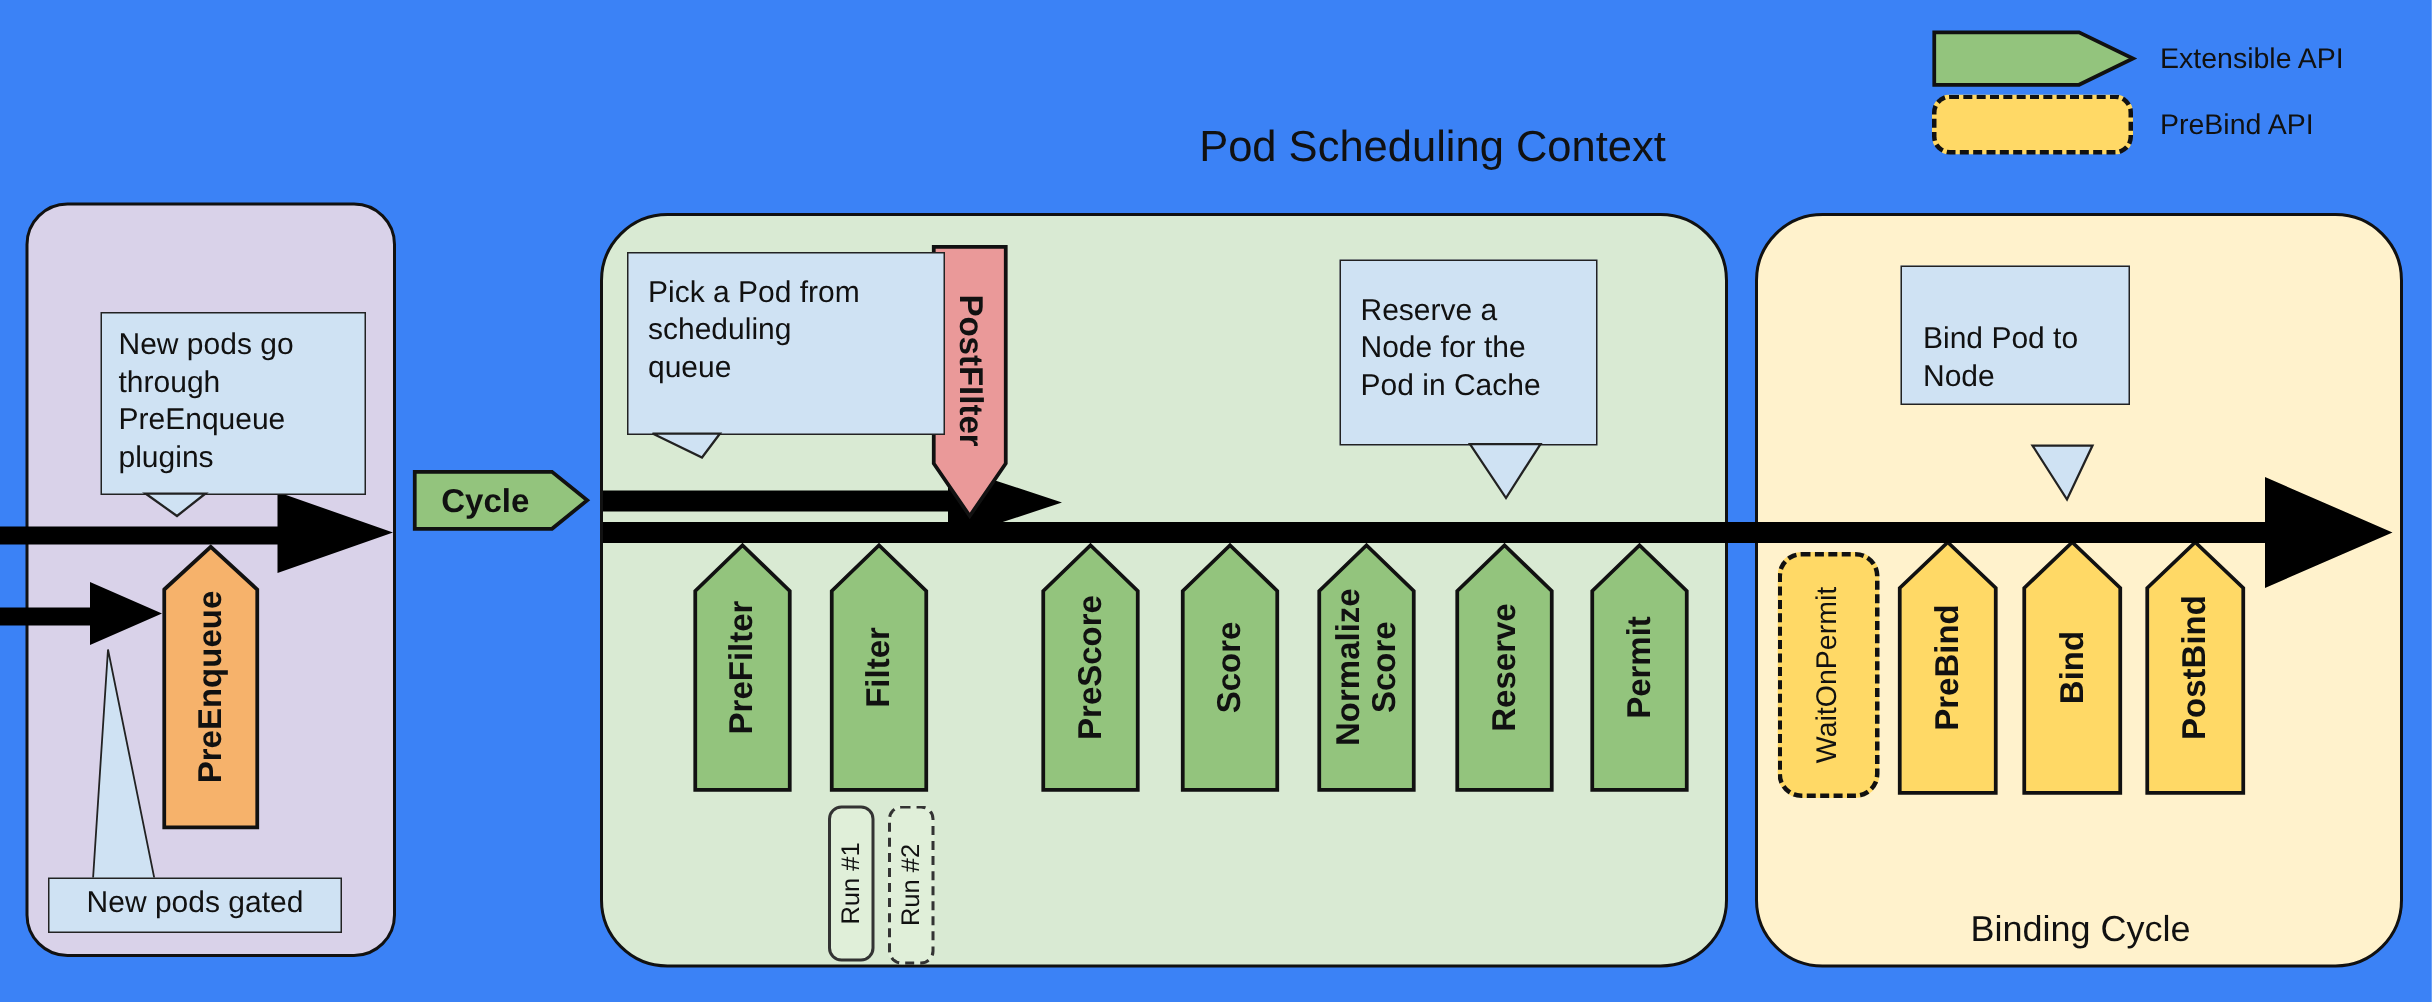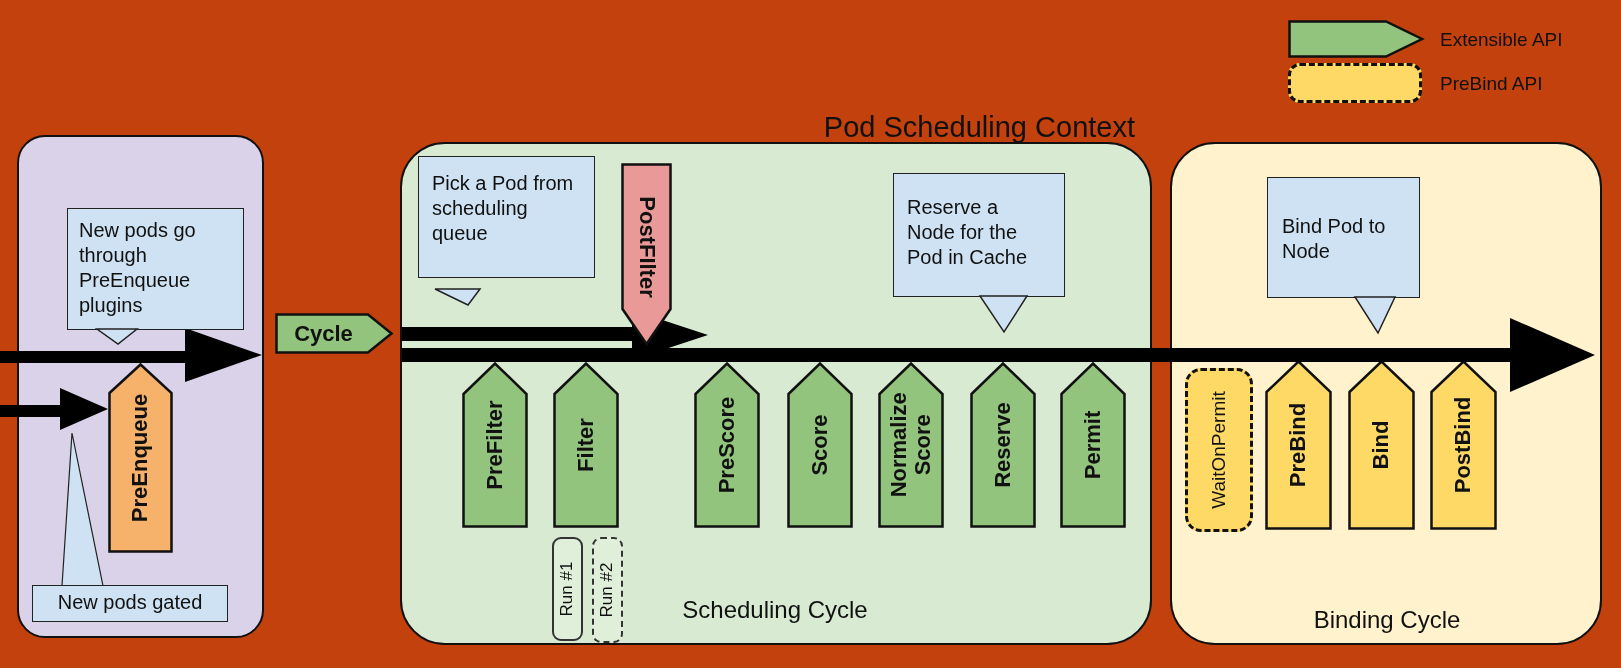--- a/index.html
+++ b/index.html
@@ -1,18 +1,18 @@
 <!DOCTYPE html>
 <html><head>
 <meta charset="utf-8">
 <style>
   html,body{margin:0;padding:0;}
   .stage{
     position:relative; width:1621px; height:668px; overflow:hidden;
-    background:#c2410c; color:#111;
+    background:#3b82f6; color:#111;
     font-family:"Liberation Sans", sans-serif;
   }
   .panel{position:absolute; border:2.5px solid #111; box-sizing:border-box;}
   .panel-queue{background:#d9d2e9; border-radius:28px;}
   .panel-sched{background:#d9ead3; border-radius:45px;}
   .panel-bind{background:#fff2cc; border-radius:45px;}
   .callout{position:absolute; background:#cfe2f3; border:1.5px solid #222; box-sizing:border-box;
            font-size:20px; line-height:25px;}
   .callout .txt{position:absolute;}
   .title{position:absolute; font-size:29px; text-align:center;}
@@ -37,21 +37,21 @@
 <div class="stage">
 
   <svg style="left:1288px; top:20px;" width="136" height="38">
     <polygon points="1.5,1.5 98,1.5 134,19 98,36.5 1.5,36.5" fill="#93c47d" stroke="#111" stroke-width="2.5"></polygon>
   </svg>
   <div class="legend-label" style="left:1440px; top:29px;">Extensible API</div>
 
   <div class="swatch-internal" style="left:1288px; top:63px; width:134px; height:40px;"></div>
   <div class="legend-label" style="left:1440px; top:73px;">PreBind API</div>
 
-  <div class="title" style="left:775px; top:111px; width:360px;text-align:right;">Pod Scheduling Context</div>
+  <div class="title" style="left:775px; top:82px; width:360px;">Pod Scheduling Context</div>
 
   <div class="panel panel-queue" style="left:17px; top:135px; width:247px; height:503px;"></div>
   <div class="panel panel-sched" style="left:400px; top:142px; width:752px; height:503px;"></div>
   <div class="panel panel-bind" style="left:1170px; top:142px; width:432px; height:503px;"></div>
 
   <svg style="left:0px; top:328px; z-index:2;" width="262" height="54">
     <polygon points="0,23 185,23 185,0 262,27 185,54 185,35 0,35" fill="#000"></polygon>
   </svg>
 
   <svg style="left:0px; top:388px; z-index:2;" width="108" height="42">
@@ -148,35 +148,34 @@
 
   <div class="runbox" style="left:552px; top:537px; width:31px; height:104px; border:2px solid #333;"></div>
   <div class="vflex" style="left:552px; top:537px; width:31px; height:104px;">
     <span class="vlabel-run">Run #1</span>
   </div>
   <div class="runbox" style="left:592px; top:537px; width:31px; height:106px; border:2px dashed #333;"></div>
   <div class="vflex" style="left:592px; top:537px; width:31px; height:106px;">
     <span class="vlabel-run">Run #2</span>
   </div>
 
-  <div class="callout" style="left:418px; top:156px; width:177px; height:122px; z-index:5;">
+  <div class="callout" style="left:418px; top:168px; width:212px; height:122px; z-index:5;">
     <div class="txt" style="left:13px; top:14px; width:150px;">Pick a Pod from scheduling queue</div>
   </div>
   <svg style="left:435px; top:288.5px; z-index:5;" width="46" height="18">
     <polygon points="0,0 45,0 33,16" fill="#cfe2f3" stroke="#222" stroke-width="1.5"></polygon>
   </svg>
 
   <div class="callout" style="left:893px; top:173px; width:172px; height:124px; z-index:5;">
     <div class="txt" style="left:13px; top:21px; width:128px;">Reserve a Node for the Pod in Cache</div>
   </div>
   <svg style="left:980px; top:295.5px; z-index:5;" width="48" height="39">
     <polygon points="0,0 47,0 24,36" fill="#cfe2f3" stroke="#222" stroke-width="1.5"></polygon>
   </svg>
 
-  <div class="cycle-label" style="left:595px; top:596px; width:360px;">Scheduling Cycle</div>
 
   <div class="waitbox" style="left:1185px; top:368px; width:68px; height:164px; z-index:2;"></div>
   <div class="vflex" style="left:1185px; top:368px; width:68px; height:164px; z-index:2;">
     <span class="vlabel-reg">WaitOnPermit</span>
   </div>
 
   <svg style="left:1265px; top:360px; z-index:2;" width="67" height="170">
     <polygon points="1.5,32 33.5,1.5 65.5,32 65.5,168.5 1.5,168.5" fill="#ffd966" stroke="#111" stroke-width="2.5"></polygon>
   </svg>
   <div class="vflex" style="left:1265px; top:360px; width:67px; height:170px; z-index:2;">
@@ -190,21 +189,21 @@
     <span class="vlabel">Bind</span>
   </div>
 
   <svg style="left:1430px; top:360px; z-index:2;" width="67" height="170">
     <polygon points="1.5,32 33.5,1.5 65.5,32 65.5,168.5 1.5,168.5" fill="#ffd966" stroke="#111" stroke-width="2.5"></polygon>
   </svg>
   <div class="vflex" style="left:1430px; top:360px; width:67px; height:170px; z-index:2;">
     <span class="vlabel">PostBind</span>
   </div>
 
-  <div class="callout" style="left:1267px; top:177px; width:153px; height:121px; z-index:5;">
+  <div class="callout" style="left:1267px; top:177px; width:153px; height:93px; z-index:5;">
     <div class="txt" style="left:14px; top:36px; width:112px;">Bind Pod to Node</div>
   </div>
   <svg style="left:1355px; top:296.5px; z-index:5;" width="41" height="38">
     <polygon points="0,0 40,0 23,36" fill="#cfe2f3" stroke="#222" stroke-width="1.5"></polygon>
   </svg>
 
   <div class="cycle-label" style="left:1207px; top:606px; width:360px;">Binding Cycle</div>
 
 </div>
 

